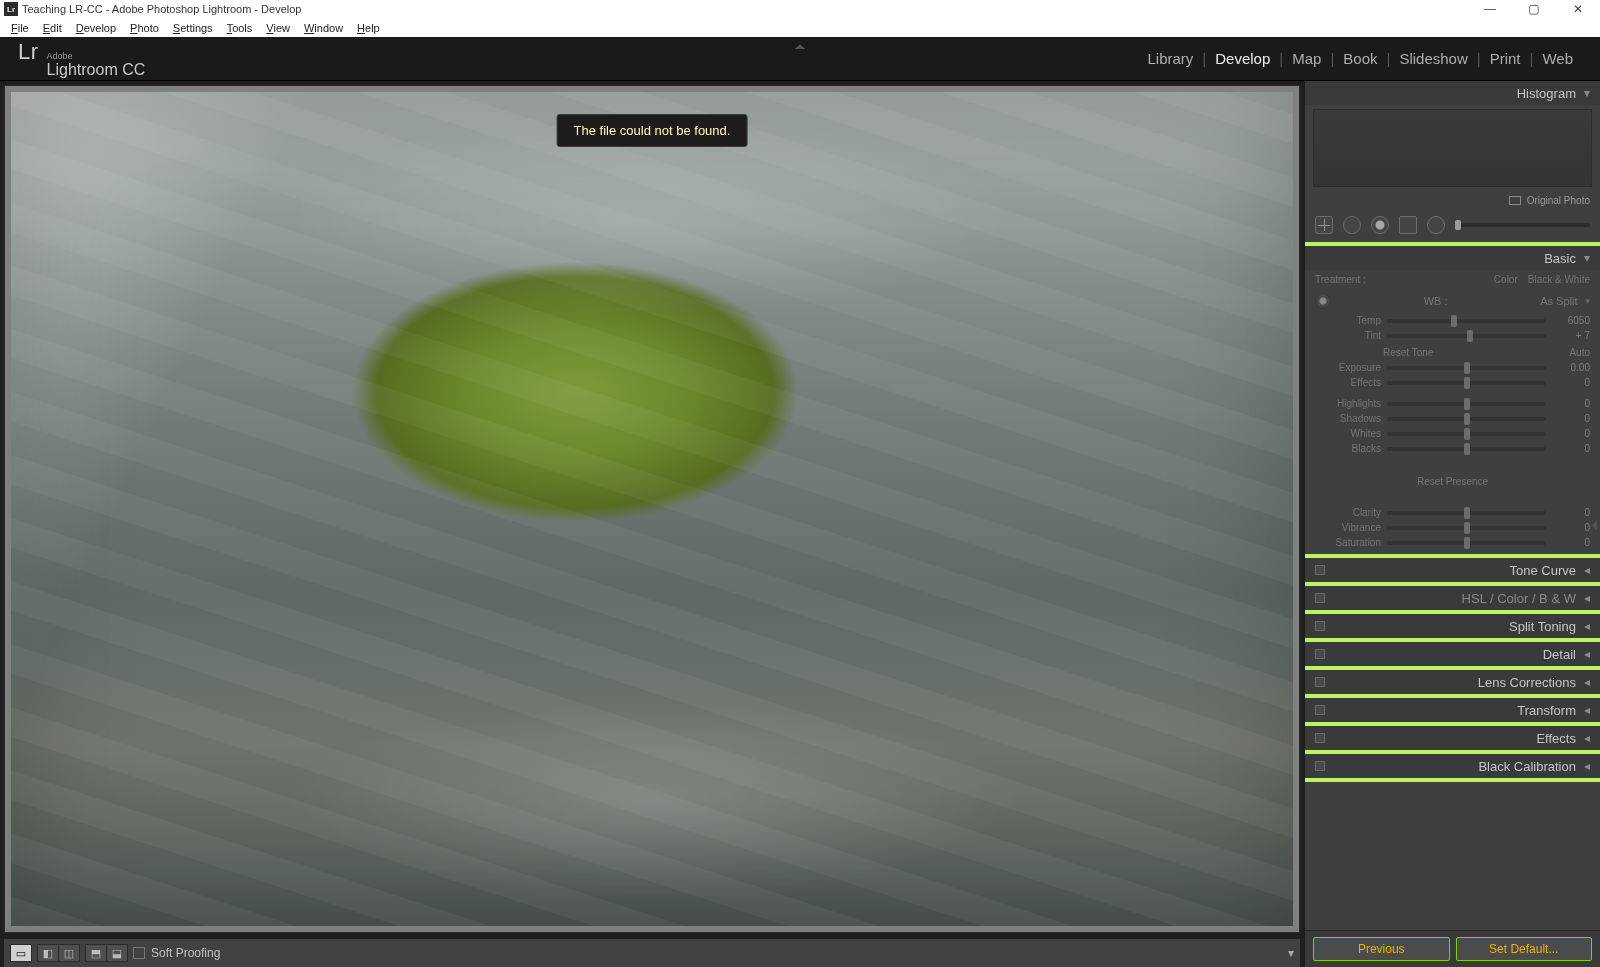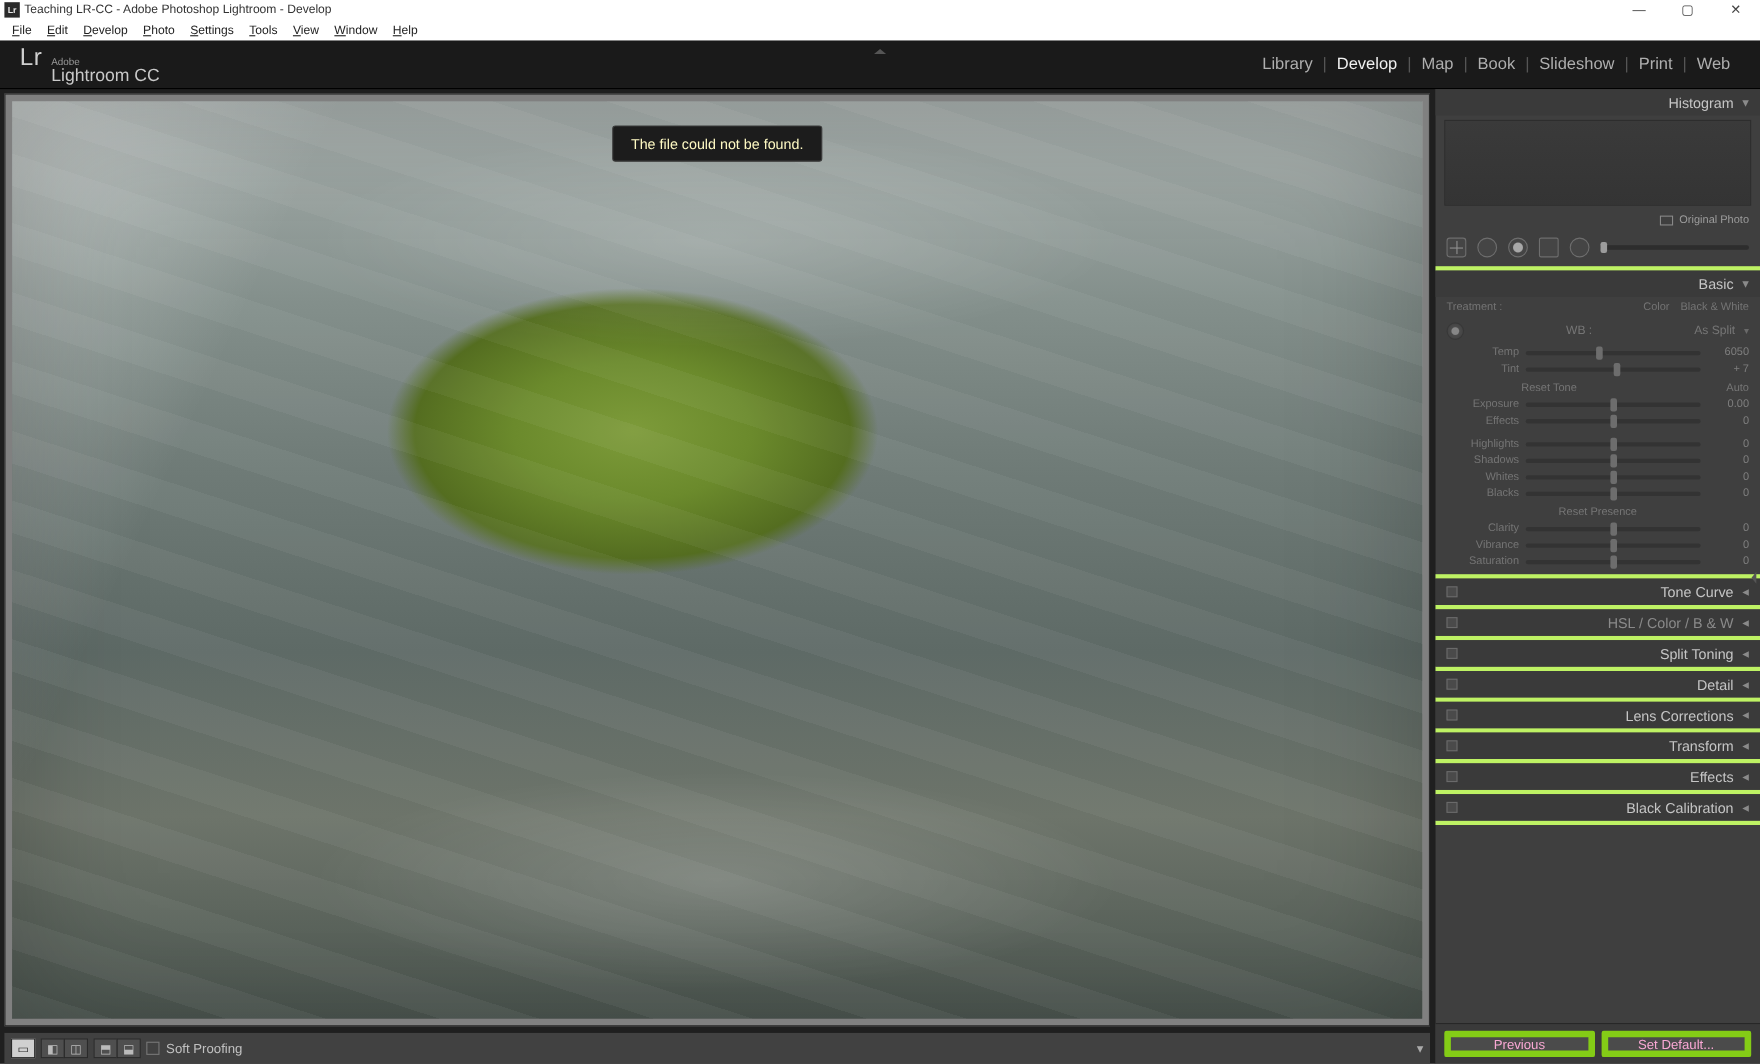--- a/index.html
+++ b/index.html
@@ -90,21 +90,21 @@
 .row .slider { flex: 1; height: 4px; background: #2b2b2b; border-radius: 2px; position: relative; }
 .row .slider .th { position: absolute; top: -4px; width: 6px; height: 12px; background: #8f8f8f; border-radius: 2px; transform: translateX(-50%); }
 .row .val { width: 38px; text-align: right; font-size: 10px; color: #aaa; }
 .wb-row { display: flex; align-items: center; padding: 4px 10px; gap: 8px; color: #9c9c9c; }
 .wb-eye { width: 16px; height: 16px; border-radius: 50%; background: radial-gradient(circle,#bcbcbc 0 3px,#555 4px,#444 8px); border:1px solid #333; }
 .sub-head { display: flex; padding: 4px 10px 2px; color: #9c9c9c; font-size: 10px; }
 .sub-head .r { margin-left: auto; }
 
 
 .panel-bottom { margin-top: auto; display: flex; gap: 6px; padding: 6px 8px; background: #3a3a3a; border-top: 1px solid #272727; }
-.panel-bottom button { flex: 1; height: 24px; background: #4b4b4b; border: 6px solid #84cc16; color: #f9a8d4; font-size: 12px; border-radius: 2px; }
+.panel-bottom button { flex: 1; height: 24px; background: #4b4b4b; border: 1px solid #84cc16; color: #eab308; font-size: 12px; border-radius: 2px; }
 
 </style>
 </head>
 <body>
 
 <div class="win-titlebar">
   <div class="ico">Lr</div>
   <span>Teaching LR-CC - Adobe Photoshop Lightroom - Develop</span>
   <div class="ctrls">
     <div>—</div>
@@ -277,21 +277,21 @@
             </div>
           <div class="row">
               <span class="lab">Blacks</span>
               <span class="slider">
                 <span class="th" style="left: 50%;"></span>
               </span>
               <span class="val">0</span>
             </div>
 
           <div class="sub-head">
-              <span style="margin:0 auto">Reset Presence</span>
+              <span style="margin:16px auto">Reset Presence</span>
             </div>
           <div class="row">
               <span class="lab">Clarity</span>
               <span class="slider">
                 <span class="th" style="left: 50%;"></span>
               </span>
               <span class="val">0</span>
             </div>
           <div class="row">
               <span class="lab">Vibrance</span>

